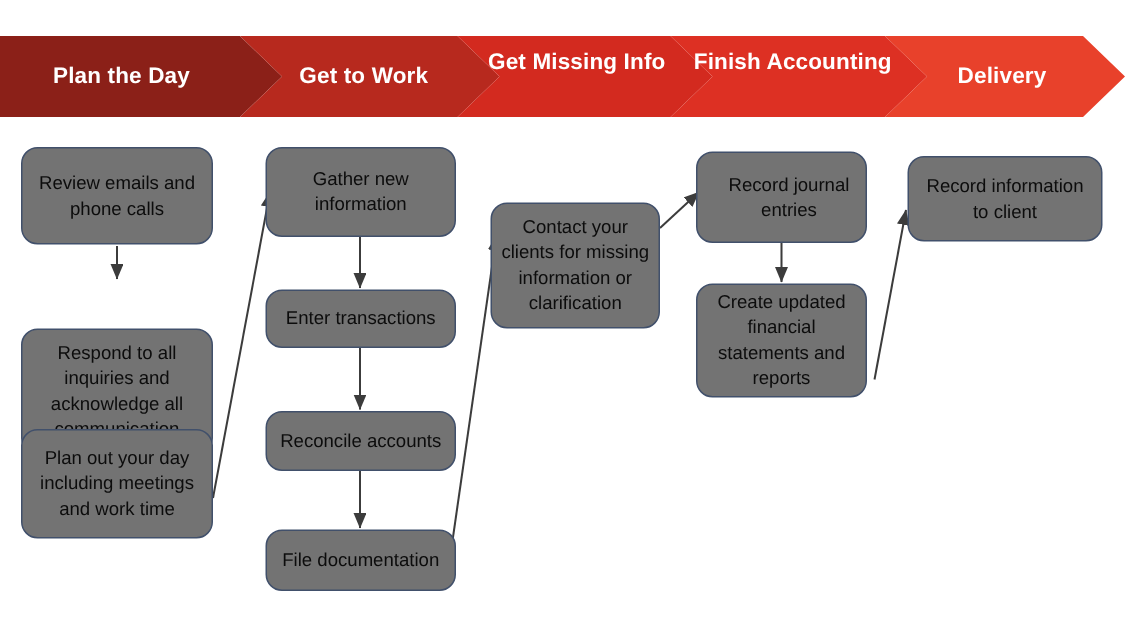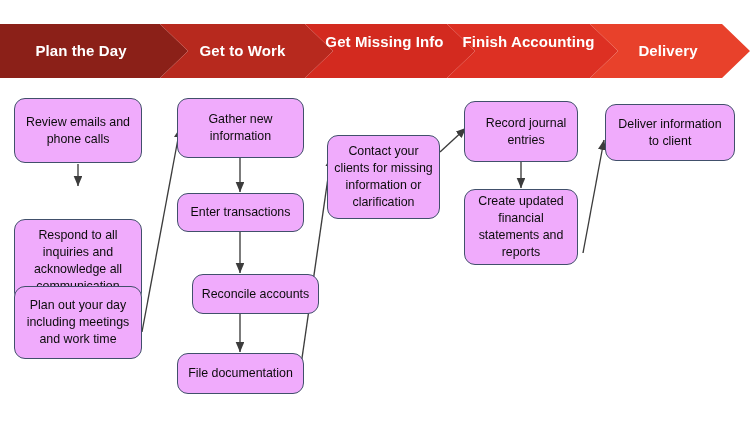--- a/index.html
+++ b/index.html
@@ -25,21 +25,21 @@
     letter-spacing:.1px;
   }
 
   
   #links{position:absolute;left:0;top:0;width:750px;height:422px;}
 
   
   .node{
     position:absolute;
     box-sizing:border-box;
-    background:#f0abfc;
+    background:#737373;
     border:1px solid #41506b;
     border-radius:11px;
     color:#0c0c0c;
     font-size:12.4px;
     line-height:17px;
     text-align:center;
     display:flex;
     align-items:center;
     justify-content:center;
     padding:2px 6px;
@@ -102,31 +102,31 @@
 inquiries and
 acknowledge all
 communication</div>
   <div class="node" style="left:14px;top:286px;width:128px;height:73px;">Plan out your day
 including meetings
 and work time</div>
 
   <div class="node" style="left:177px;top:98px;width:127px;height:60px;">Gather new
 information</div>
   <div class="node" style="left:177px;top:193px;width:127px;height:39px;">Enter transactions</div>
-  <div class="node" style="left:177px;top:274px;width:127px;height:40px;margin-left:15px;">Reconcile accounts</div>
+  <div class="node" style="left:177px;top:274px;width:127px;height:40px;">Reconcile accounts</div>
   <div class="node" style="left:177px;top:353px;width:127px;height:41px;">File documentation</div>
 
   <div class="node" style="left:327px;top:100px;width:113px;height:84px;margin-top:35px;">Contact your
 clients for missing
 information or
 clarification</div>
 
   <div class="node" style="left:464px;top:101px;width:114px;height:61px;padding-left:16px;">Record journal
 entries</div>
   <div class="node" style="left:464px;top:189px;width:114px;height:76px;">Create updated
 financial
 statements and
 reports</div>
 
-  <div class="node" style="left:605px;top:104px;width:130px;height:57px;">Deliver information
+  <div class="node" style="left:605px;top:104px;width:130px;height:57px;">Record information
 to client</div>
 
 </div>
 
 </body></html>

